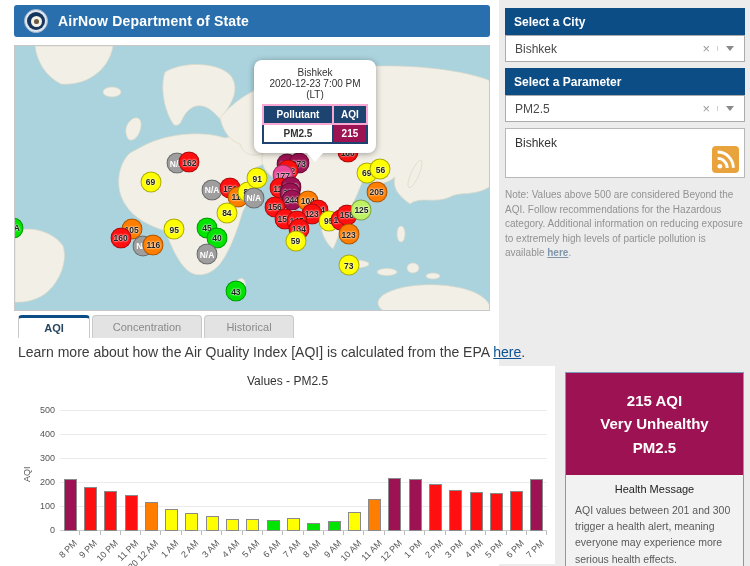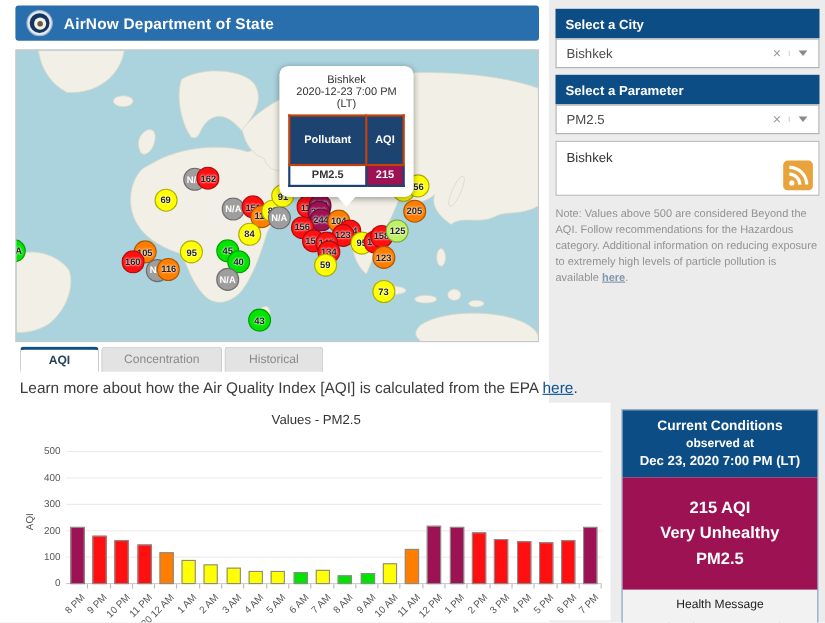--- a/index.html
+++ b/index.html
@@ -21,21 +21,21 @@
   .bubble { position:absolute; width:21px; height:21px; border-radius:50%; border:1.5px solid rgba(0,0,0,.32);
             display:flex; align-items:center; justify-content:center; font-size:8.5px; font-weight:bold; color:#222;
             text-shadow:0 0 2px #fff,0 0 2px #fff; transform:translate(-50%,-50%); cursor:pointer; }
   .bubble.gray { color:#fff; text-shadow:none; }
 
   .popup { position:absolute; left:239px; top:14px; width:122px; background:#ffffff; border-radius:8px;
            box-shadow:0 1px 6px rgba(0,0,0,.35); padding:7px 8px 9px; z-index:5; font-size:10px; color:#333; text-align:center; }
   .popup:after { content:""; position:absolute; left:52px; bottom:-9px; border-left:9px solid transparent; border-right:9px solid transparent; border-top:10px solid #ffffff; }
   .popup .l1 { font-weight:normal; }
   .popup table { width:100%; border-collapse:collapse; margin-top:4px; }
-  .popup th { background:#1d4370; color:#fff; font-size:10px; padding:16px 2px; border:2px solid #c2410c; }
+  .popup th { background:#1d4370; color:#fff; font-size:10px; padding:3px 2px; border:2px solid #f9a8d4; }
   .popup td { font-size:10px; font-weight:bold; padding:3px 2px; border:2px solid #1d4370; }
   .popup td.aqi { background:#9d1253; color:#ffffff; }
 
   
   .tabs { position:absolute; left:18px; top:315px; display:flex; }
   .tab { height:23px; display:flex; align-items:center; justify-content:center; font-size:11px; color:#8a8a8a;
          background:#e3e3e3; border:1px solid #c9c9c9; border-bottom:none; border-radius:4px 4px 0 0; margin-right:2px; cursor:pointer; }
   .tab.active { background:#ffffff; color:#27455e; font-weight:bold; border-top:3px solid #0d4d85; }
   .tab.w1{width:72px;} .tab.w2{width:110px;} .tab.w3{width:90px;}
 
@@ -353,25 +353,20 @@
       <path d="M5 5.4 a14 14 0 0 1 14 14" stroke="#fff" stroke-width="2.6" fill="none"></path>
     </svg>
   </span>
 </div>
 
 <div class="note">
   <span>Note: Values above 500 are considered Beyond the AQI. Follow recommendations for the Hazardous category. Additional information on reducing exposure to extremely high levels of particle pollution is available </span><a class="link">here</a><span>.</span>
 </div>
 
 <div class="cc-panel">
-  <div class="cc-head">
-    <div class="t">Current Conditions</div>
-    <div class="s">observed at</div>
-    <div class="d">Dec 23, 2020 7:00 PM (LT)</div>
-  </div>
   <div class="cc-aqi">
     <div>215 AQI</div>
     <div>Very Unhealthy</div>
     <div>PM2.5</div>
   </div>
   <div class="cc-health">
     <div class="ht">Health Message</div>
     <div class="hb">AQI values between 201 and 300 trigger a health alert, meaning everyone may experience more serious health effects.</div>
   </div>
 </div>

